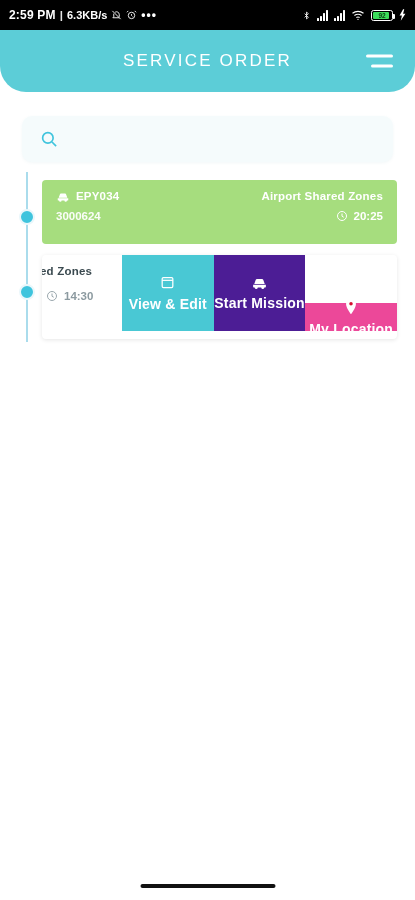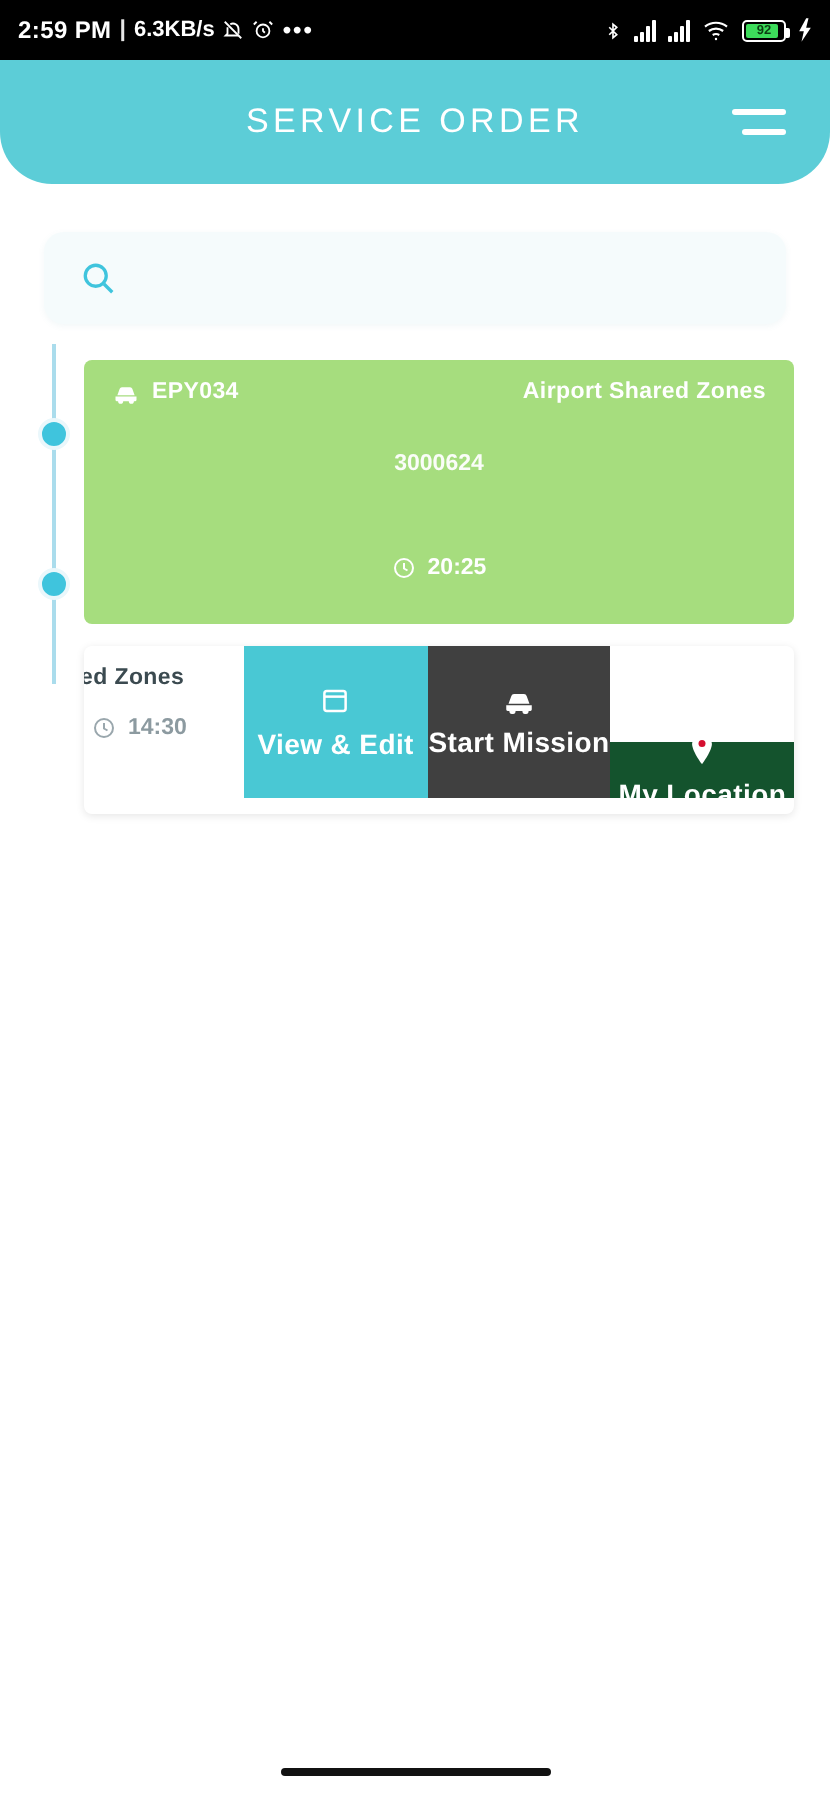--- a/index.html
+++ b/index.html
@@ -92,21 +92,21 @@
   .row { position:relative; padding-left:24px; }
 
   
   .card-green {
     background:#a6dd7e; border-radius:4px; padding:10px 14px 22px 14px;
     color:#ffffff; margin-bottom:11px;
   }
   .card-line {
     display:flex; align-items:center; justify-content:space-between;gap:40px;
   }
-  .card-line + .card-line { margin-top:24px;flex-direction:column; }
+  .card-line + .card-line { margin-top:8px; }
   .cl-left { display:flex; align-items:center; gap:6px; font-size:11.5px; font-weight:bold; }
   .cl-right { display:flex; align-items:center; gap:6px; font-size:11.5px; font-weight:bold;justify-content:space-between; }
   .plate { font-size:11.5px; font-weight:bold; letter-spacing:.2px; }
   .zone { font-size:11.5px; font-weight:bold; letter-spacing:.2px; }
   .ordernum { font-size:11.5px; font-weight:bold; opacity:.95; }
   .time-green { font-size:11.5px; font-weight:bold; }
 
   
   .row-2 { position:relative; height:84px; }
   .card-under {
@@ -125,22 +125,22 @@
   }
   .actions {
     position:absolute; right:0; top:0; height:76px; width:275px; display:flex;
   }
   .action {
     flex:1; display:flex; flex-direction:column; align-items:center;
     justify-content:center; gap:6px; color:#ffffff; cursor:pointer;
   }
   .action .lbl { font-size:14px; font-weight:bold; letter-spacing:.2px; }
   .a-view { background:#49c8d4; }
-  .a-start { background:#404040; }
-  .a-loc { background:#14532d;margin-top:48px; }
+  .a-start { background:#4c1d95; }
+  .a-loc { background:#ec4899;margin-top:48px; }
 
   
   .home-indicator {
     position:absolute; bottom:12px; left:50%; transform:translateX(-50%);
     width:135px; height:4px; background:#111111; border-radius:3px;
   }
   svg { display:block; }
 </style>
 </head>
 <body>

